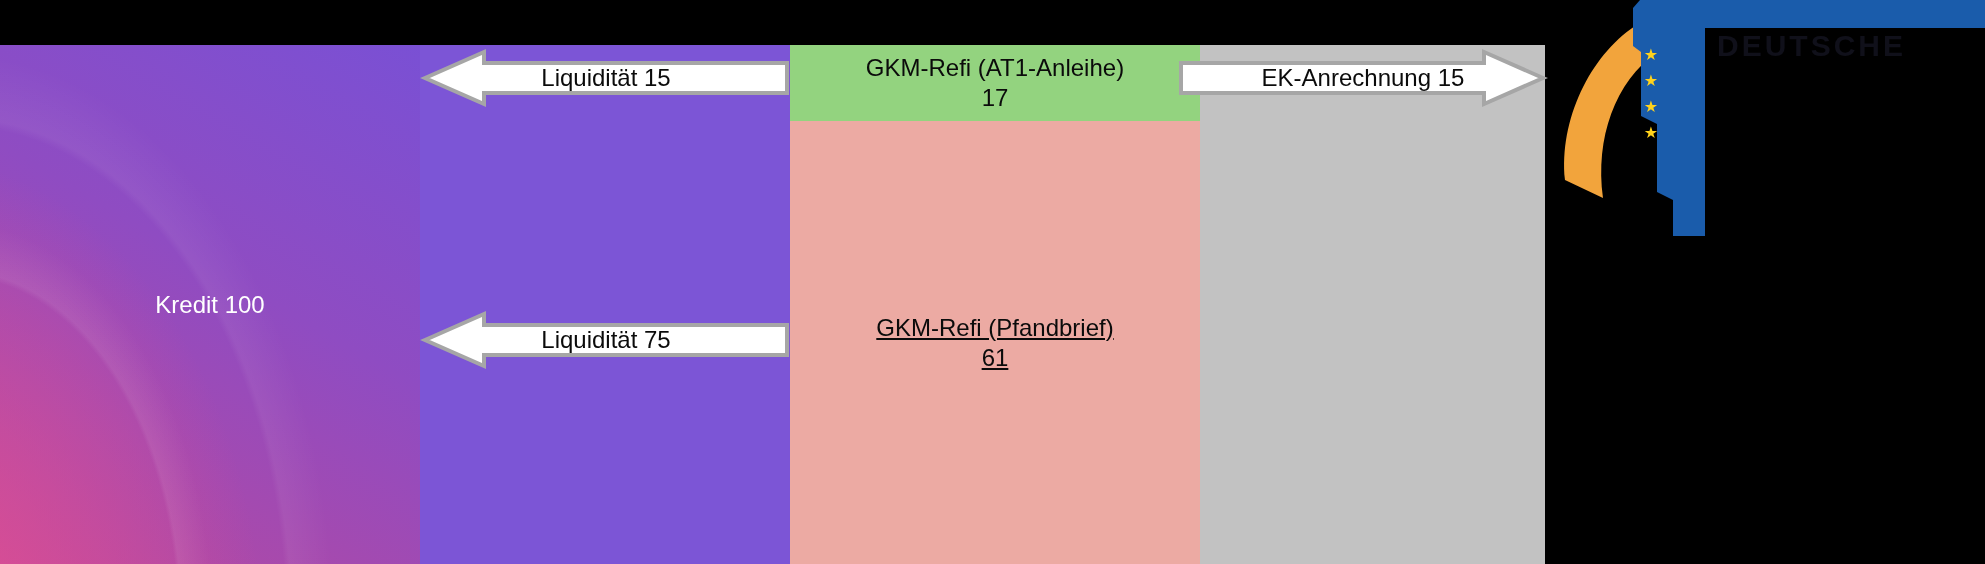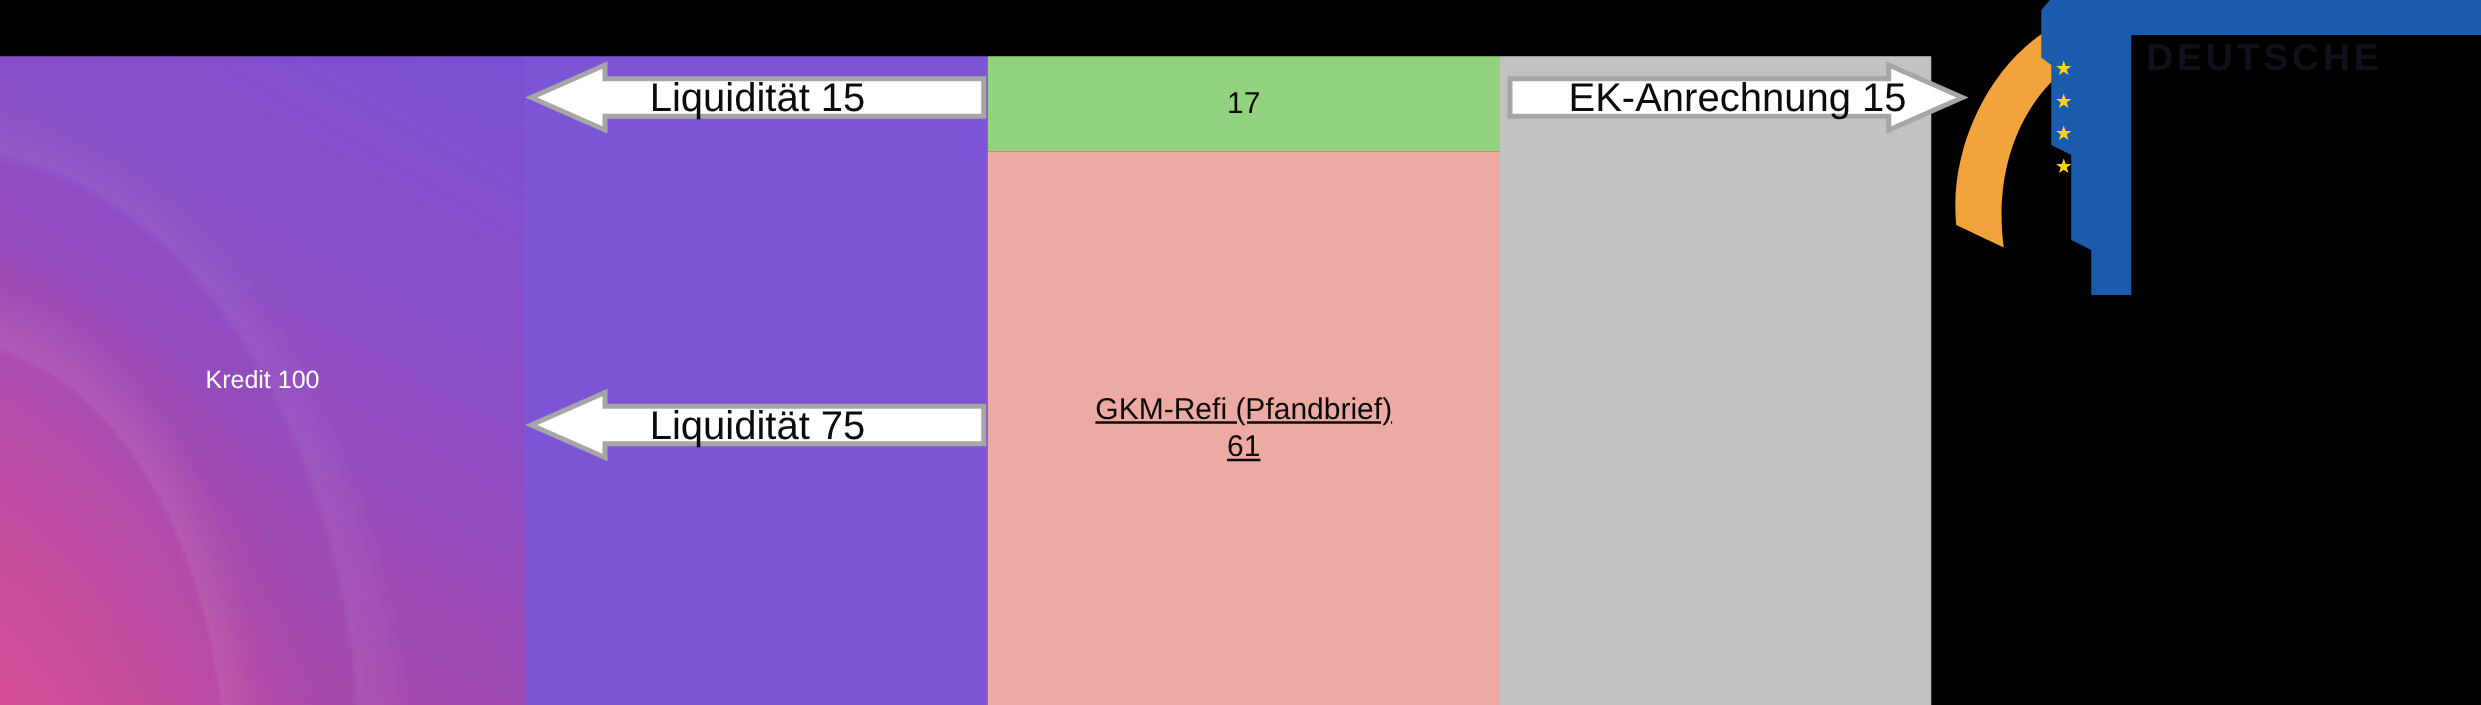--- a/index.html
+++ b/index.html
@@ -19,64 +19,65 @@
 
   .kredit {
     left: 0; top: 45px; width: 420px; height: 519px;
     background:
       radial-gradient(92% 118% at -10% 112%, rgba(255,255,255,0) 57%, rgba(255,255,255,0.08) 58%, rgba(255,255,255,0) 66%),
       radial-gradient(142% 175% at -10% 112%, rgba(255,255,255,0) 55%, rgba(255,255,255,0.06) 56%, rgba(255,255,255,0) 63%),
       radial-gradient(135% 160% at -18% 118%, #e14f92 0%, rgba(225,79,146,0) 60%),
       linear-gradient(30deg, var(--g1, #b7489f) 0%, #8f4cc2 55%, var(--g2, #7a50d4) 100%);
     display: flex; align-items: center; justify-content: center;
   }
-  .kredit-label { font-size: 20px; }
+  .kredit-label { font-size: 24px; }
 
   .bridge { left: 420px; top: 45px; width: 370px; height: 519px; background: #7c55d6; }
 
   .two-line {
     display: flex; flex-direction: column;
     align-items: center; justify-content: center;
     font-size: 24px; line-height: 30px; color: #0b0b0b; text-align: center;
   }
   .at1   { left: 790px; top: 45px;  width: 410px; height: 76px;  background: #93d37f; }
   .pfand { left: 790px; top: 121px; width: 410px; height: 443px; background: #ecaaa3; }
   .ekblock { left: 1200px; top: 45px; width: 345px; height: 519px; background: #c2c2c2; }
 
   .arrow { position: absolute; height: 56px; }
   .arrow svg { position: absolute; left: 0; top: 0; width: 100%; height: 100%; overflow: visible; display: block; }
   .arrow-shape { fill: #fff; stroke: #a6a6a6; stroke-width: 4; stroke-linejoin: miter; }
   .arrow-label {
     position: absolute; inset: 0;
     display: flex; align-items: center; justify-content: center;
-    font-size: 32px; color: #0b0b0b; white-space: nowrap;
+    font-size: 24px; color: #0b0b0b; white-space: nowrap;
   }
   .arrow-liq15 { left: 422px;  top: 50px;  width: 368px; }
   .arrow-liq85 { left: 422px;  top: 312px; width: 368px; }
-  .arrow-ek    { left: 1207px; top: 50px;  width: 366px; }
+  .arrow-ek    { left: 1180px; top: 50px;  width: 366px; }
 
   .logo { position: absolute; left: 1545px; top: 0; width: 440px; height: 240px; }
   .logo text.brand {
     font-family: "Liberation Sans", "DejaVu Sans", sans-serif;
     font-size: 30px; font-weight: bold; letter-spacing: 3px;
   }
   .logo text.star { font-size: 16px; }
 </style>
 </head>
 <body>
 
 <div class="canvas" style="background: rgb(0, 0, 0);">
 
   <div class="block kredit" style="--g1: #b7489f; --g2: #7a50d4;">
     <span class="kredit-label" style="color: rgb(255, 255, 255);">Kredit 100</span>
   </div>
 
   <div class="block bridge" style="background: rgb(124, 85, 214);"></div>
 
   <div class="block at1 two-line" style="background: rgb(147, 211, 127);">
+    <span>GKM-Refi (AT1-Anleihe)</span>
     <span>17</span>
   </div>
 
   <div class="block pfand two-line" style="background: rgb(236, 170, 163); text-decoration: underline;">
     <span>GKM-Refi (Pfandbrief)</span>
     <span>61</span>
   </div>
 
   <div class="block ekblock" style="background: rgb(194, 194, 194);"></div>
 

